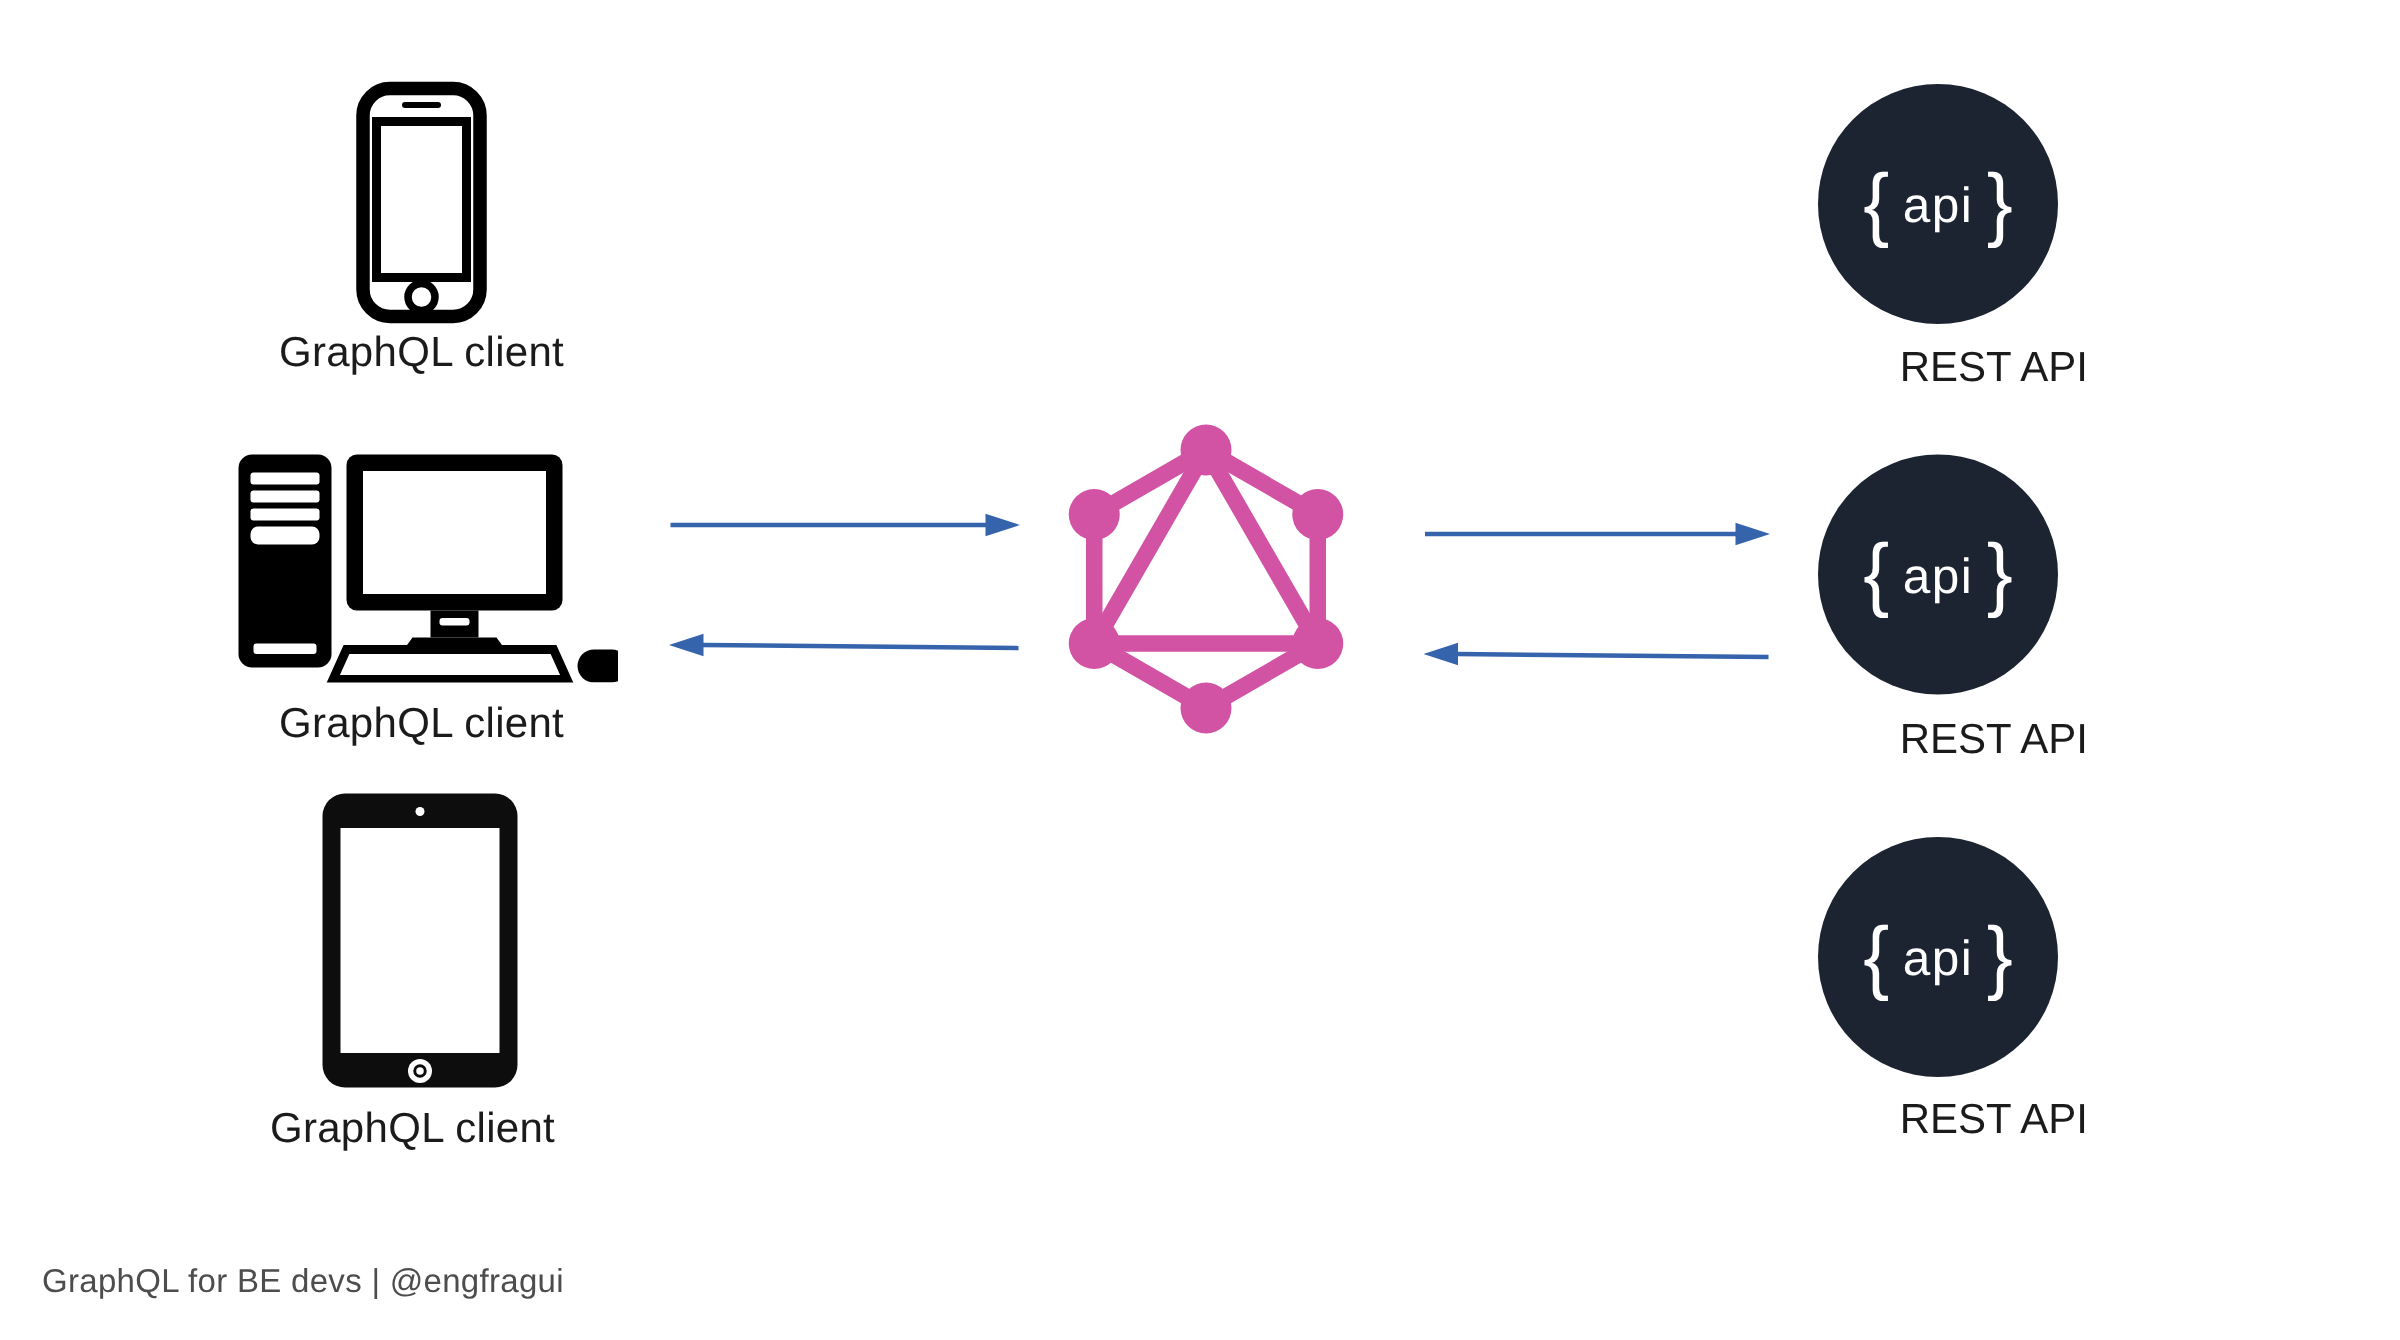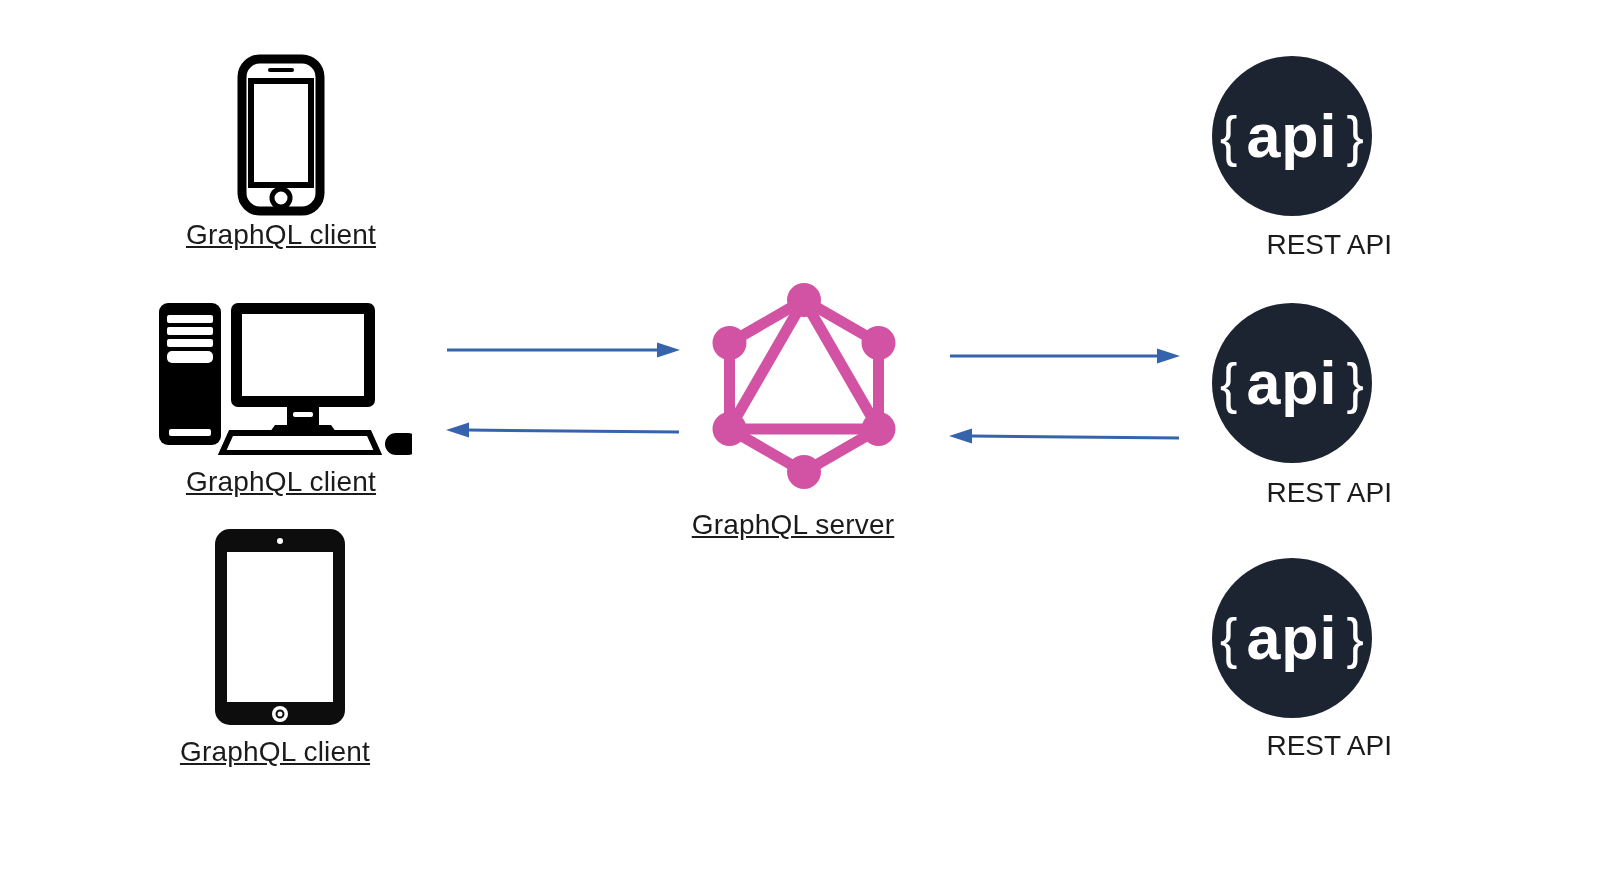--- a/index.html
+++ b/index.html
@@ -18,21 +18,20 @@
   .abs { position: absolute; }
 
   
   .node-label {
     position: absolute;
     width: 280px;
     text-align: center;
     font-size: 28px;
     color: var(--label-color, #1b1b1b);
     letter-spacing: 0.2px;
-    text-decoration: underline;
   }
   .api-label {
     position: absolute;
     width: 200px;
     text-align: right;
     font-size: 28px;
     color: var(--label-color, #1b1b1b);
   }
 
   
@@ -52,22 +51,22 @@
     gap: 9px;
     color: #ffffff;
     line-height: 1;
   }
   .api-badge-text .brace {
     font-size: 52px;
     font-weight: 400;
     transform: scaleY(1.05);
   }
   .api-badge-text .word {
-    font-size: 61px;
-    font-weight: 700;
+    font-size: 33px;
+    font-weight: 400;
     letter-spacing: 1px;
   }
 
   
   .gql-stroke { stroke: var(--gql-pink, #d253a4); stroke-width: 11; }
   .gql-fill   { fill: var(--gql-pink, #d253a4); }
   .arrow-line { stroke: var(--arrow-blue, #3563ac); stroke-width: 3; }
   .arrow-head { fill: var(--arrow-blue, #3563ac); }
 
   
@@ -137,21 +136,20 @@
     <line class="gql-stroke" x1="92" y1="19" x2="166.5" y2="148"></line>
     <line class="gql-stroke" x1="17.5" y1="148" x2="166.5" y2="148"></line>
 
     <circle class="gql-fill" cx="92" cy="19" r="17"></circle>
     <circle class="gql-fill" cx="166.5" cy="62" r="17"></circle>
     <circle class="gql-fill" cx="166.5" cy="148" r="17"></circle>
     <circle class="gql-fill" cx="92" cy="191" r="17"></circle>
     <circle class="gql-fill" cx="17.5" cy="148" r="17"></circle>
     <circle class="gql-fill" cx="17.5" cy="62" r="17"></circle>
   </svg>
-  <div class="node-label" style="left:653px; top:509px;">GraphQL server</div>
 
   <div class="api-circle" style="left:1212px; top:56px;">
     <div class="api-badge-text">
       <span class="brace">{</span>
       <span class="word">api</span>
       <span class="brace">}</span>
     </div>
   </div>
   <div class="api-label" style="left:1192px; top:229px;">REST API</div>
 
@@ -186,14 +184,15 @@
   <svg class="abs" style="left:948px; top:346px;" width="233" height="20" viewBox="0 0 233 20">
     <line class="arrow-line" x1="2" y1="10" x2="210" y2="10"></line>
     <polygon class="arrow-head" points="209,2.5 232,10 209,17.5"></polygon>
   </svg>
 
   <svg class="abs" style="left:948px; top:426px;" width="233" height="20" viewBox="0 0 233 20">
     <line class="arrow-line" x1="23" y1="10" x2="231" y2="12"></line>
     <polygon class="arrow-head" points="24,2.5 1,10 24,17.5"></polygon>
   </svg>
 
+  <div class="credit">GraphQL for BE devs | @engfragui</div>
 
 </div>
 
 </body></html>

